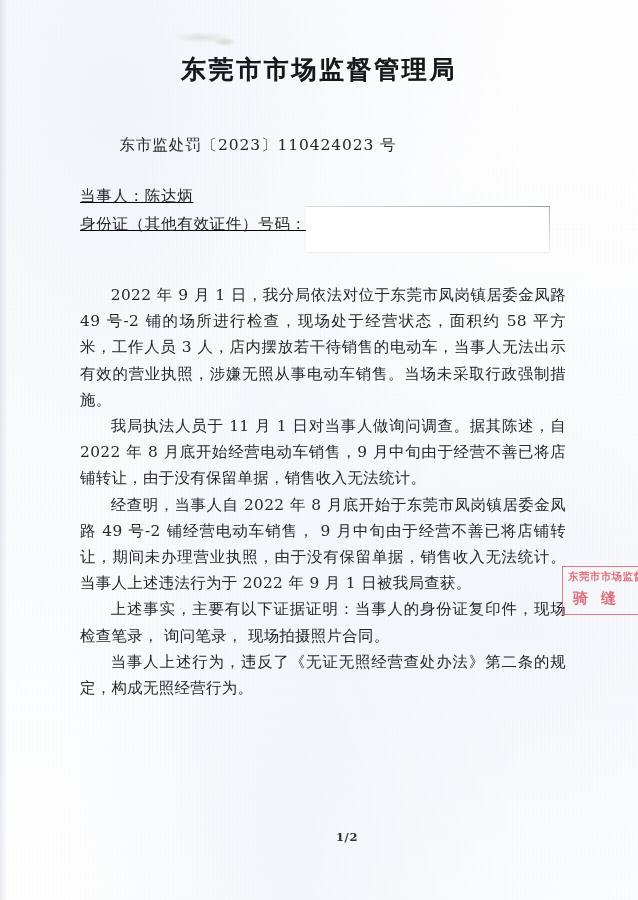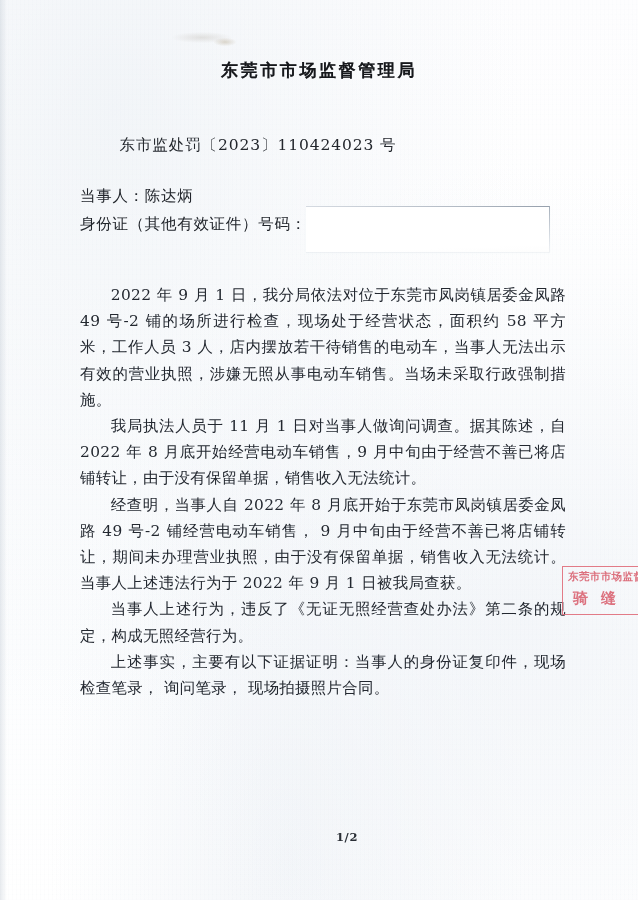--- a/index.html
+++ b/index.html
@@ -52,21 +52,21 @@
     position: absolute;
     top: 54px;
     left: 0;
     width: 638px;
     text-align: center;
     z-index: 3;
   }
   .title-line {
     font-family: "DejaVu Serif", "Liberation Serif", serif;
     font-weight: 700;
-    font-size: 17px;
+    font-size: 25px;
     letter-spacing: 2.6px;
     color: #16181c;
     line-height: 32px;
     white-space: nowrap;
     text-shadow: 0 0 0.6px rgba(20,22,26,0.5);
   }
   #title-line-2 { margin-top: 3px; }
 
   #doc-number {
     position: absolute;
@@ -82,20 +82,21 @@
     z-index: 3;
   }
 
   
   #party-block {
     position: absolute;
     top: 182px;
     left: 80px;
     width: 500px;
     z-index: 3;
+    text-decoration: underline;
   }
   .party-line {
     font-size: 15.5px;
     letter-spacing: 0.7px;
     color: #21252b;
     line-height: 28px;
     white-space: nowrap;
   }
 
   
@@ -238,22 +239,22 @@
   </div>
 
   <div id="redaction-patch"></div>
   <div id="patch-smudge"></div>
   <div id="patch-smudge-2"></div>
 
   <div id="body-block">
     <p class="para">2022 年 9 月 1 日，我分局依法对位于东莞市凤岗镇居委金凤路 49 号-2 铺的场所进行检查，现场处于经营状态，面积约 58 平方米，工作人员 3 人，店内摆放若干待销售的电动车，当事人无法出示有效的营业执照，涉嫌无照从事电动车销售。当场未采取行政强制措施。</p>
     <p class="para">我局执法人员于 11 月 1 日对当事人做询问调查。据其陈述，自 2022 年 8 月底开始经营电动车销售，9 月中旬由于经营不善已将店铺转让，由于没有保留单据，销售收入无法统计。</p>
     <p class="para">经查明，当事人自 2022 年 8 月底开始于东莞市凤岗镇居委金凤路 49 号-2 铺经营电动车销售， 9 月中旬由于经营不善已将店铺转让，期间未办理营业执照，由于没有保留单据，销售收入无法统计。当事人上述违法行为于 2022 年 9 月 1 日被我局查获。</p>
+    <p class="para">上述事实，主要有以下证据证明：当事人的身份证复印件，现场检查笔录， 询问笔录， 现场拍摄照片合同。</p>
     <p class="para">当事人上述行为，违反了《无证无照经营查处办法》第二条的规定，构成无照经营行为。</p>
-    <p class="para">上述事实，主要有以下证据证明：当事人的身份证复印件，现场检查笔录， 询问笔录， 现场拍摄照片合同。</p>
   </div>
 
   <div id="seal">
     <div id="seal-top-text">东莞市市场监督</div>
     <div id="seal-bottom-text">骑缝</div>
   </div>
 
   <div id="footer">
     <span id="page-number">1/2</span>
   </div>

